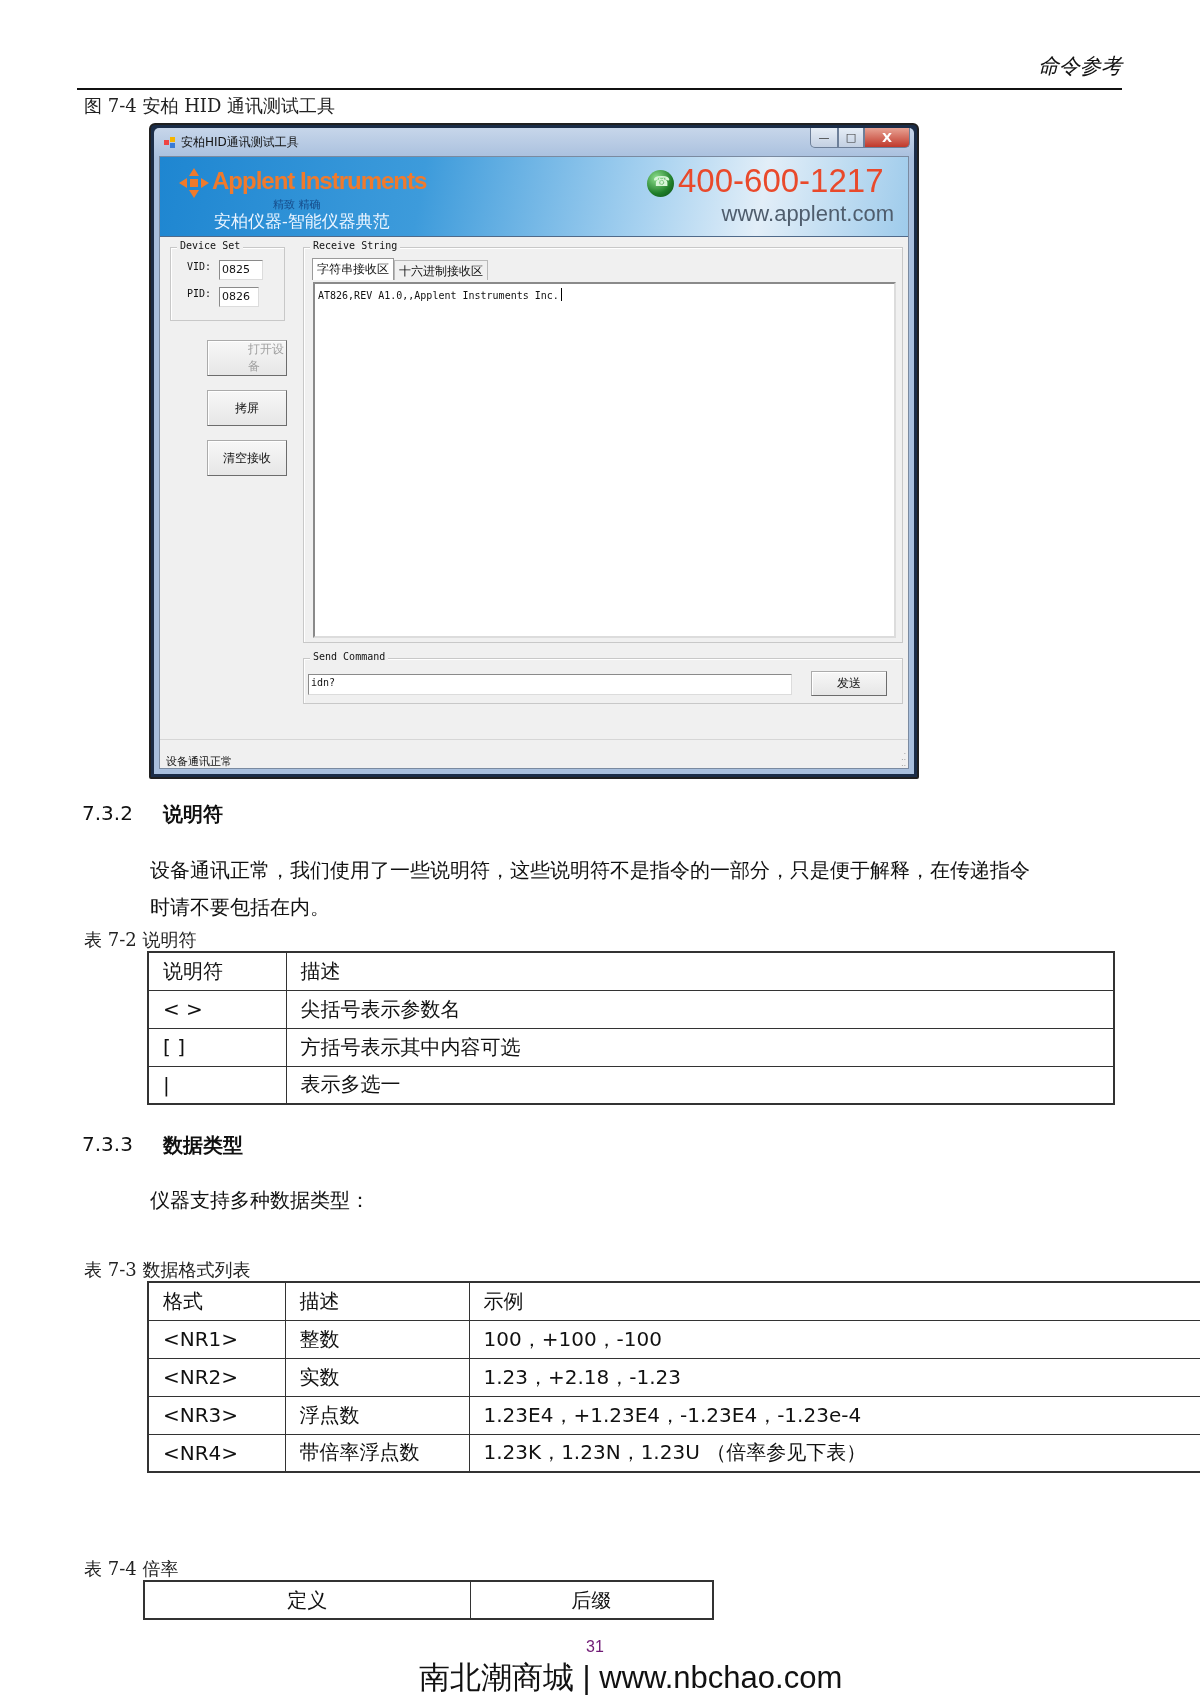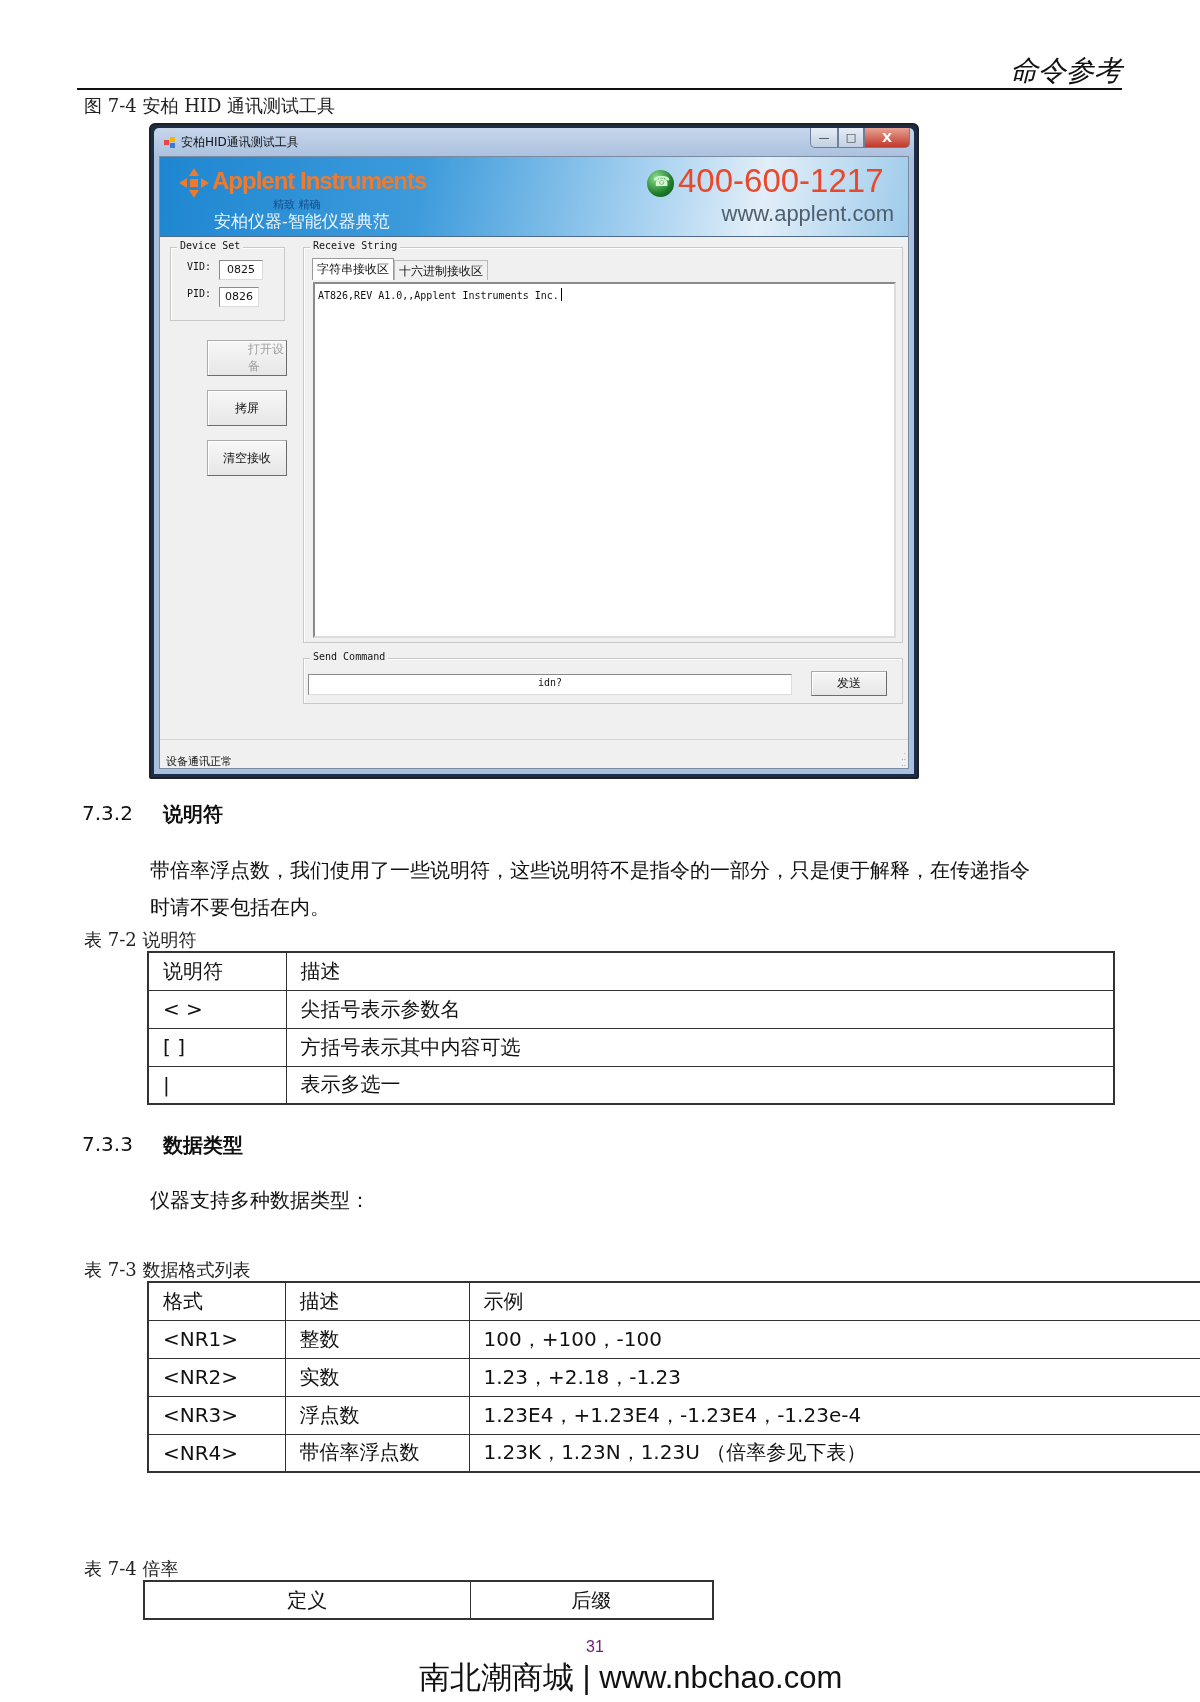--- a/index.html
+++ b/index.html
@@ -1,21 +1,21 @@
 <!DOCTYPE html>
 <html><head>
 <meta charset="utf-8">
 <style>
   * { box-sizing: border-box; margin: 0; padding: 0; }
   html, body { width: 1200px; height: 1702px; background: #ffffff; overflow: hidden; }
   body { position: relative; font-family: "DejaVu Sans", "Liberation Sans", sans-serif; color: #111; }
   .abs { position: absolute; }
 
   
-  .page-header-title { right: 78px; top: 52px; font-size: 28px; font-style: italic; color: #111; }
+  .page-header-title { right: 78px; top: 52px; font-size: 21px; font-style: italic; color: #111; }
   .page-header-rule { left: 77px; top: 88px; width: 1045px; height: 2px; background: #111; }
   .caption { font-family: "DejaVu Serif", "Liberation Serif", serif; font-size: 18px; color: #222; }
 
   
   .win { left: 149px; top: 123px; width: 770px; height: 656px; background: #1b2d48; border-radius: 6px 6px 2px 2px; border: 2px solid #202020; }
   .win-inner { position: absolute; left: 3px; top: 3px; right: 3px; bottom: 3px; border-radius: 5px 5px 0 0;
     background: linear-gradient(180deg, #c7d6ea 0px, #a9c0de 30px, #a9c0de 100%); }
   .titlebar { position: absolute; left: 0; top: 0; right: 0; height: 27px; }
   .app-icon { position: absolute; left: 10px; top: 9px; width: 12px; height: 12px; }
   .app-icon i { position: absolute; width: 5px; height: 5px; }
@@ -37,21 +37,21 @@
   .logo-cn { position: absolute; left: 54px; top: 53px; font-size: 17px; color: #eaf4ff; font-family: "DejaVu Serif", serif; }
   .phone-icon { position: absolute; left: 487px; top: 13px; width: 27px; height: 27px; border-radius: 50%; background: radial-gradient(circle at 35% 30%, #8ee08e, #1f7d29 60%, #0c4a14); }
   .phone-icon::after { content: "\260E"; position: absolute; left: 6px; top: 3px; font-size: 14px; color: #d8f5d8; }
   .phone-num { position: absolute; left: 518px; top: 5px; font-size: 33px; color: #e9492b; font-family: "Liberation Sans", sans-serif; letter-spacing: 0px; }
   .site-url { position: absolute; right: 14px; top: 44px; font-size: 22px; color: #4f5d6d; font-family: "Liberation Sans", sans-serif; }
 
   
   .group { position: absolute; border: 1px solid #c8c8c8; box-shadow: inset 1px 1px 0 #fff; }
   .group-label { position: absolute; top: -8px; left: 6px; background: #f0f0f0; padding: 0 3px; font-family: "DejaVu Sans Mono", "Liberation Mono", monospace; font-size: 10px; color: #111; }
   .field-label { position: absolute; font-family: "DejaVu Sans Mono", monospace; font-size: 10px; color: #111; }
-  .field { position: absolute; height: 20px; background: #fff; border: 1px solid #8a8a8a; border-right-color: #dcdcdc; border-bottom-color: #dcdcdc; font-size: 11px; padding: 2px 2px; font-family: "DejaVu Sans", sans-serif; color: #111; text-align: center; }
+  .field { position: absolute; height: 20px; background: #fff; border: 1px solid #8a8a8a; border-right-color: #dcdcdc; border-bottom-color: #dcdcdc; font-size: 11px; padding: 2px 2px; font-family: "DejaVu Sans", sans-serif; color: #111; }
 
   .btn { position: absolute; width: 80px; height: 36px; background: linear-gradient(#f7f7f7, #e6e6e6); border: 1px solid #ababab; border-right-color: #6c6c6c; border-bottom-color: #6c6c6c; box-shadow: inset 1px 1px 0 #fff; font-size: 12px; display: flex; align-items: center; justify-content: center; color: #111; }
   .btn.disabled { color: #a0a0a0; padding-left: 40px; }
 
   .tabs { position: absolute; display: flex; }
   .tab { height: 20px; font-size: 12px; padding: 2px 4px 0 4px; background: #f0f0f0; border: 1px solid #b9b9b9; border-bottom: none; color: #111; }
   .tab.active { background: #fff; height: 22px; margin-top: -2px; border-color: #9a9a9a; }
   .textarea { position: absolute; background: #fff; border: 2px solid #8a8a8a; border-right-color: #dcdcdc; border-bottom-color: #dcdcdc; font-family: "DejaVu Sans Mono", "Liberation Mono", monospace; font-size: 10px; padding: 4px 3px; color: #111; }
   .caret { display: inline-block; width: 1px; height: 13px; background: #000; vertical-align: -2px; margin-left: 2px; }
   .statusbar { position: absolute; left: 0; right: 0; bottom: 0; height: 20px; border-top: 1px solid #d6d6d6; font-size: 11px; padding: 14px 6px; color: #111; font-family: Liberation Serif, serif; }
@@ -147,21 +147,21 @@
       <div class="statusbar">
         <span>设备通讯正常</span>
         <span class="grip">&nbsp;&nbsp;.<br>.&nbsp;.<br>.&nbsp;.</span>
       </div>
     </div>
   </div>
 </div>
 
 <div class="abs h-num" style="left:82px; top:801px;">7.3.2</div>
 <div class="abs h-title" style="left:163px; top:801px;">说明符</div>
-<div class="abs para" style="left:150px; top:852px;">带倍率浮点数，我们使用了一些说明符，这些说明符不是指令的一部分，只是便于解释，在传递指令</div>
+<div class="abs para" style="left:150px; top:852px;">设备通讯正常，我们使用了一些说明符，这些说明符不是指令的一部分，只是便于解释，在传递指令</div>
 <div class="abs para" style="left:150px; top:889px;">时请不要包括在内。</div>
 <div class="abs caption" style="left:84px; top:928px;">表 7-2   说明符</div>
 
 <table class="doc" style="left:147px; top:951px; width:968px;">
   <tbody>
       <tr>
     <td style="width:138px;">说明符</td>
     <td>描述</td>
   </tr>
   <tr>

